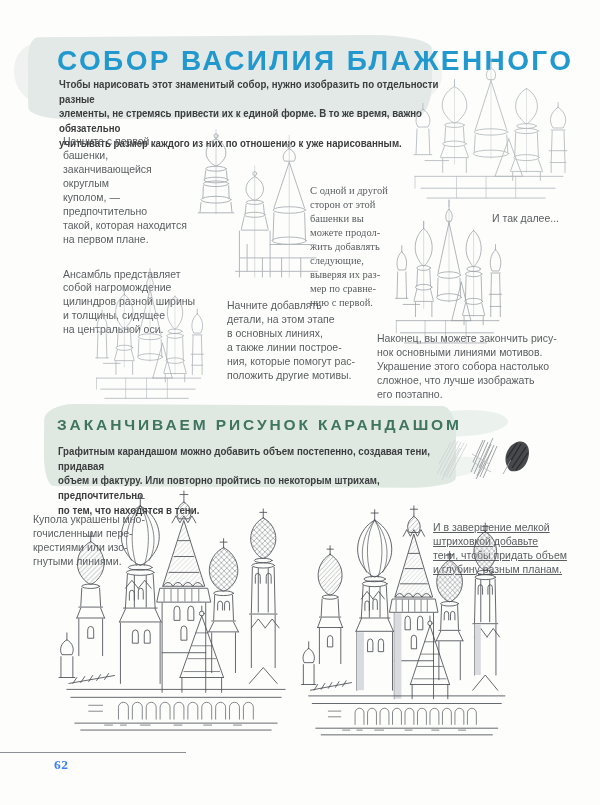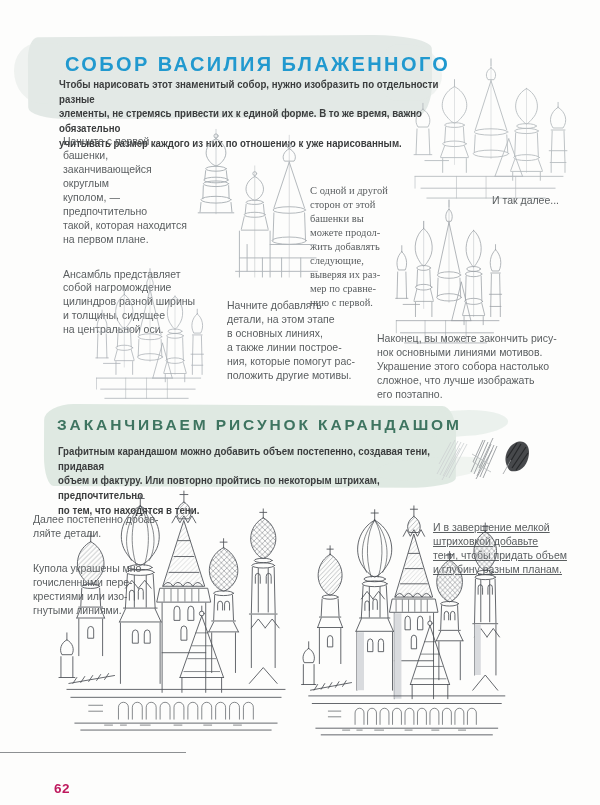--- a/index.html
+++ b/index.html
@@ -24,22 +24,22 @@
     background:var(--wash-green,#e0e9e3);
     border-radius:30px 14px 50px 10px / 16px 28px 10px 30px;
     transform:rotate(.3deg);
   }
   .wash2::before{content:"";position:absolute;right:-52px;top:4px;width:90px;height:26px;
     background:var(--wash-green,#e0e9e3);opacity:.6;border-radius:40% 60% 50% 40%;transform:rotate(-4deg);}
   .wash2::after{content:"";position:absolute;right:-30px;bottom:8px;width:110px;height:22px;
     background:var(--wash-green,#e0e9e3);opacity:.45;border-radius:50% 30% 60% 40%;transform:rotate(-3deg);}
 
   .title1{
-    left:57px;top:45px;margin:8px;
-    font-size:20px;font-weight:bold;letter-spacing:2.4px;
+    left:57px;top:45px;margin:0;
+    font-size:28px;font-weight:bold;letter-spacing:2.4px;
     color:var(--title-blue,#2199cf);white-space:nowrap;
   }
   .title2{
     left:57px;top:416px;margin:0;
     font-size:15.5px;font-weight:bold;letter-spacing:2.9px;
     color:var(--header-green,#3e7460);white-space:nowrap;
   }
   .intro{
     font-size:11px;font-weight:700;line-height:1.33;
     color:var(--body-text,#3c3e3f);white-space:pre-line;
@@ -48,22 +48,22 @@
   .intro1{left:59px;top:77px;}
   .intro2{left:58px;top:444px;}
   .instr{
     font-size:10.5px;line-height:1.33;
     color:var(--instruction-text,#5a5e60);white-space:pre-line;
   }
   .instr p{margin:0 0 7px 0;}
   figure{margin:0;}
   svg.sk{overflow:visible;}
   .footer-line{left:0;top:752px;width:186px;border-top:1.6px solid #8d9092;height:0;}
-  .page-num{left:54px;top:757px;font-size:13.5px;font-weight:bold;color:#be185d;
-    font-family:Liberation Sans, sans-serif;letter-spacing:.5px;margin-top:24px;}
+  .page-num{left:54px;top:757px;font-size:13.5px;font-weight:bold;color:#3b82f6;
+    font-family:Liberation Serif, serif;letter-spacing:.5px;}
 </style>
 </head>
 <body>
 
 <svg width="0" height="0" style="position:absolute" aria-hidden="true">
   <defs>
     <pattern id="ph" width="5" height="5" patternUnits="userSpaceOnUse">
       <path d="M0,5 L5,0" stroke="#83878c" stroke-width="0.55" fill="none"></path>
     </pattern>
     <pattern id="px" width="5.5" height="5.5" patternUnits="userSpaceOnUse">
@@ -250,21 +250,21 @@
 выверяя их раз-
 мер по сравне-
 нию с первой.</div>
 
 <figure class="abs" style="left:397px;top:56px;color:#b6bbbf;">
   <svg class="sk" width="188" height="146" viewBox="0 0 190 148">
       <use href="#s-outline"></use>
     </svg>
 </figure>
 
-<div class="abs instr" style="left:492px;top:194px;text-align:center;">И так далее...</div>
+<div class="abs instr" style="left:492px;top:212px;text-align:center;">И так далее...</div>
 
 <figure class="abs" style="left:384px;top:197px;color:#9ba1a6;">
   <svg class="sk" width="130" height="150" viewBox="0 0 190 148" preserveAspectRatio="none">
       <use href="#s-outline"></use>
     </svg>
 </figure>
 
 <div class="abs instr" style="left:227px;top:299px;width:155px;">Начните добавлять
 детали, на этом этапе
 в основных линиях,
@@ -301,22 +301,20 @@
     </g>
     <g>
       <path d="M70,32 C66,24 70,13 78,9 C86,5 92,10 92,18 C92,26 88,35 80,37 C74,38 72,37 70,32 Z" fill="#47494c"></path>
       <path d="M72,30 L84,10 M75,34 L89,13 M79,36 L91,19 M70,24 L80,9" stroke="#26282a" stroke-width="1.2" fill="none"></path>
       <path d="M66,40 L74,26" stroke="#9a9da0" stroke-width="0.8" fill="none"></path>
     </g>
   </svg>
 </figure>
 
 <div class="abs instr" style="left:33px;top:499px;width:150px;">
-  <p>Далее постепенно добав-
-ляйте детали.</p>
   <p>Купола украшены мно-
 гочисленными пере-
 крестиями или изо-
 гнутыми линиями.</p>
 </div>
 
 <figure class="abs" style="left:55px;top:489px;color:#53575c;">
   <svg class="sk" width="238" height="258" viewBox="0 0 240 260">
       <use href="#s-detail"></use>
     </svg>

